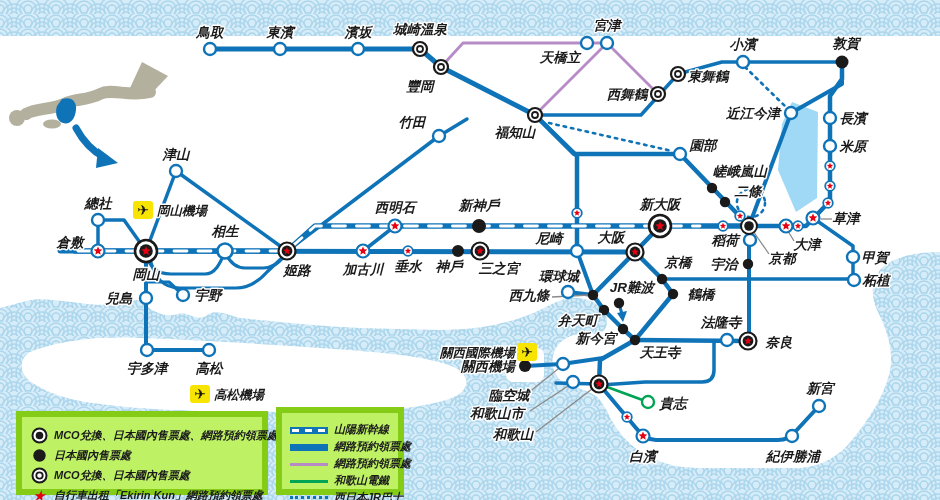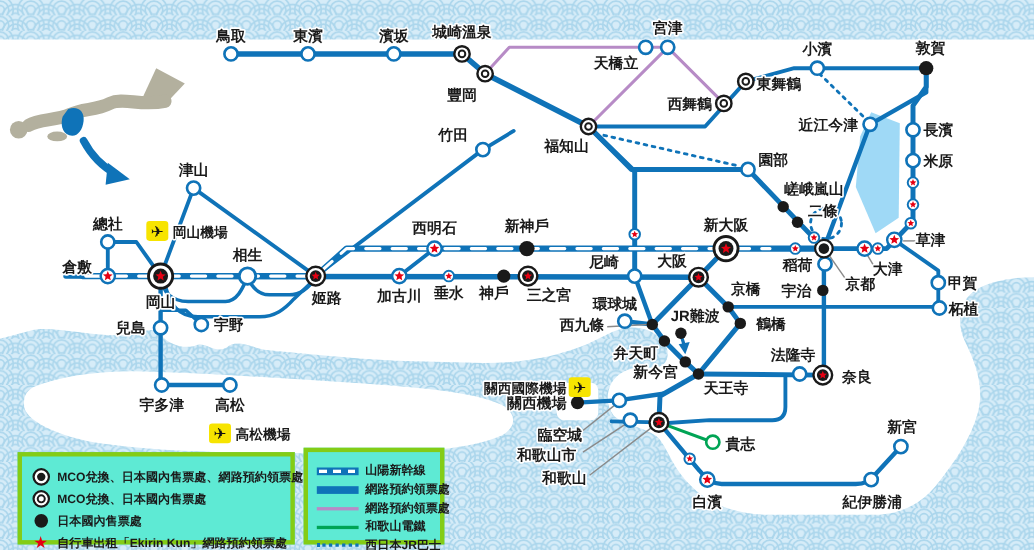--- a/index.html
+++ b/index.html
@@ -1,20 +1,20 @@
 <!DOCTYPE html>
 <html><head>
 <meta charset="utf-8">
 <style>
   html,body{margin:0;padding:0;background:#fff;}
-  #stage{position:relative;width:940px;height:500px;overflow:hidden;font-family:"Liberation Sans",sans-serif;}
+  #stage{position:relative;width:940px;height:500px;overflow:hidden;font-family:"Liberation Sans",sans-serif;font-style:italic;}
   #map{position:absolute;left:0;top:0;}
   .st-label{font-family:"Liberation Sans",sans-serif;font-weight:bold;fill:#1a1a1a;
     paint-order:stroke;stroke:#ffffff;stroke-width:3px;stroke-linejoin:round;}
-  .legend-box{position:absolute;background:#5eead4;border:4px solid #84cc16;box-sizing:border-box;
+  .legend-box{position:absolute;background:#bef264;border:6px solid #84cc16;box-sizing:border-box;
     padding:7px 8px;z-index:5;}
   .lg-row{display:flex;align-items:center;margin:2px 0;}
   .lg-txt{font-size:11px;font-weight:bold;color:#1a1a1a;margin-left:6px;white-space:nowrap;letter-spacing:0px;}
   .lg-ic{width:18px;height:18px;flex:0 0 18px;display:flex;align-items:center;justify-content:center;}
   .ls{width:38px;height:14px;flex:0 0 38px;position:relative;}
   .ls-shink{position:absolute;left:0;top:4px;width:38px;height:7px;background:#0f73b8;}
   .ls-shink:after{content:"";position:absolute;left:2px;top:2px;height:3px;width:34px;
     background:repeating-linear-gradient(90deg,#fff 0 7px,rgba(0,0,0,0) 7px 13px);}
   .ls-local{position:absolute;left:0;top:4px;width:38px;height:7px;background:#0f73b8;}
   .ls-tango{position:absolute;left:0;top:6px;width:38px;height:3.5px;background:#b78bc6;}
@@ -437,35 +437,35 @@
         <svg width="17" height="17">
             <circle cx="8.5" cy="8.5" r="7" fill="#fff" stroke="#1a1a1a" stroke-width="2"></circle>
             <circle cx="8.5" cy="8.5" r="3.8" fill="#1a1a1a"></circle>
           </svg>
       </span>
       <span class="lg-txt">MCO兌換、日本國內售票處、網路預約領票處</span>
     </div>
     <div class="lg-row">
       <span class="lg-ic">
         <svg width="17" height="17">
+            <circle cx="8.5" cy="8.5" r="6.2" fill="#1a1a1a"></circle>
+          </svg>
+      </span>
+      <span class="lg-txt">日本國內售票處</span>
+    </div>
+    <div class="lg-row">
+      <span class="lg-ic">
+        <svg width="17" height="17">
             <circle cx="8.5" cy="8.5" r="7" fill="#fff" stroke="#1a1a1a" stroke-width="2"></circle>
             <circle cx="8.5" cy="8.5" r="3.2" fill="#fff" stroke="#1a1a1a" stroke-width="1.8"></circle>
           </svg>
       </span>
       <span class="lg-txt">MCO兌換、日本國內售票處</span>
     </div>
     <div class="lg-row">
-      <span class="lg-ic">
-        <svg width="17" height="17">
-            <circle cx="8.5" cy="8.5" r="6.2" fill="#1a1a1a"></circle>
-          </svg>
-      </span>
-      <span class="lg-txt">日本國內售票處</span>
-    </div>
-    <div class="lg-row">
       <span class="lg-ic star-ic">★</span>
       <span class="lg-txt">自行車出租「Ekirin Kun」網路預約領票處</span>
     </div>
   </div>
 
   <div class="legend-box" id="legend2" style="left:276px;top:407px;width:128px;height:88px;">
     <div class="lg-row">
       <span class="ls">
           <span class="ls-shink"></span>
         </span>

